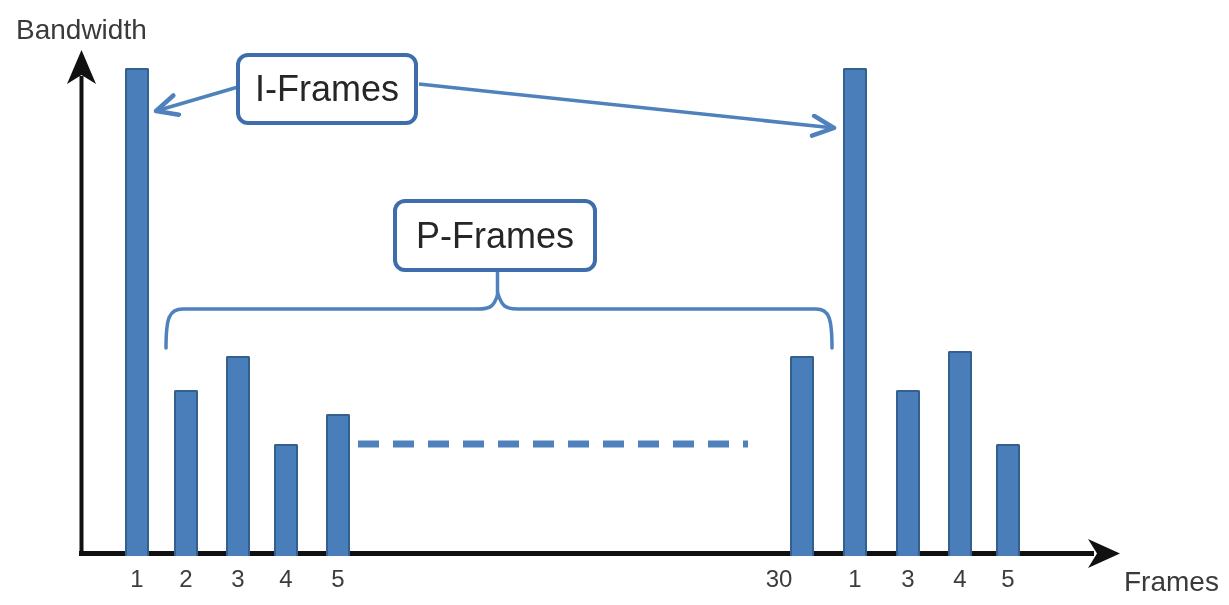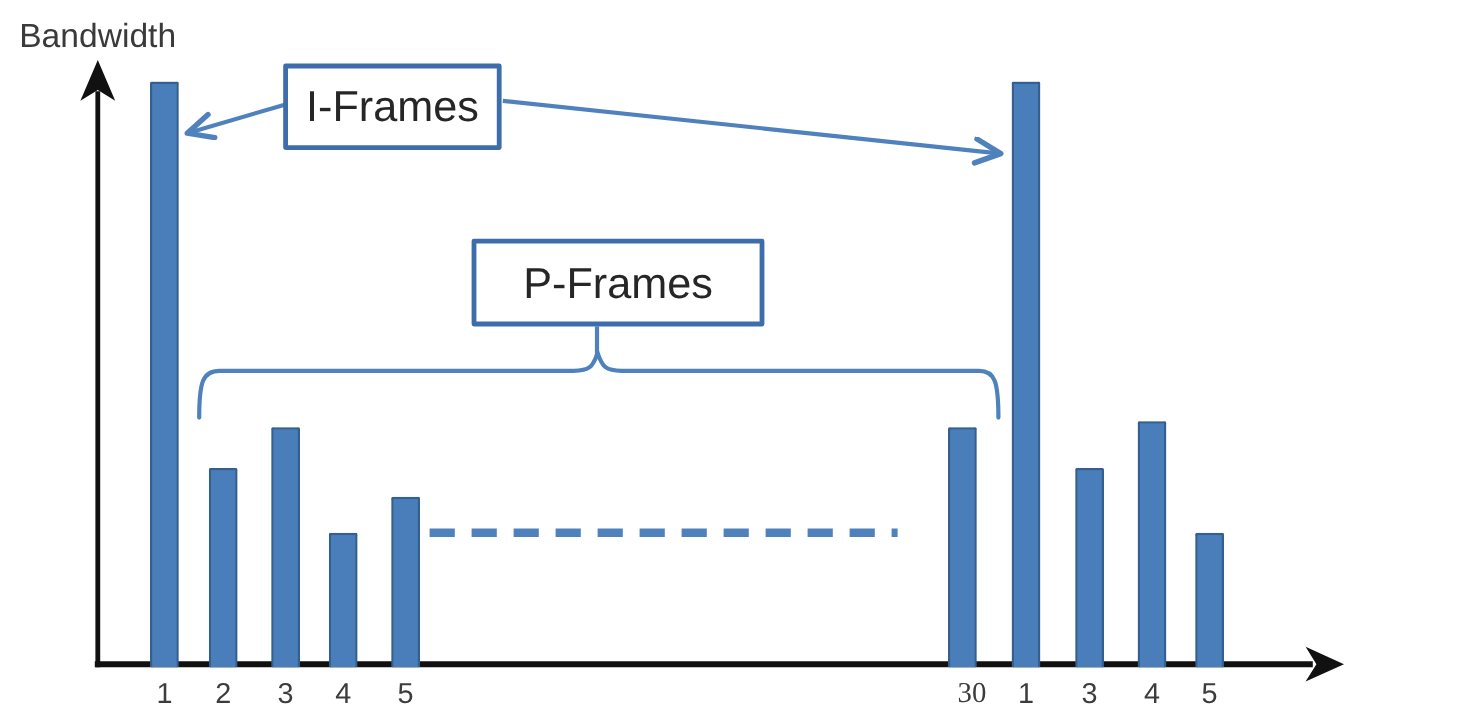--- a/index.html
+++ b/index.html
@@ -17,29 +17,29 @@
     font-size:28px;
     font-weight:400;
     white-space:nowrap;
   }
   #y-title{left:16px;top:14px;}
   #x-title{left:1124px;top:566px;}
   .callout{
     position:absolute;
     background:#ffffff;
     border:4px solid #3e6dab;
-    border-radius:2px;
+    border-radius:12px;
     display:flex;align-items:center;justify-content:center;
     color:#262626;
     font-size:36px;
     box-sizing:border-box;
     white-space:nowrap;
   }
   #i-frames-callout{left:236px;top:53px;width:182px;height:72px;}
-  #p-frames-callout{left:393px;top:199px;width:244px;height:73px;}
+  #p-frames-callout{left:393px;top:199px;width:204px;height:73px;}
   .bar{
     position:absolute;
     width:24px;
     background:#4a7ebb;
     border:2px solid #34608f;
     border-bottom:none;
     border-radius:2px 2px 0 0;
     box-sizing:border-box;
   }
   .tick{
@@ -99,28 +99,29 @@
       <div class="bar" style="left: 896px; height: 166px; top: 390px;"></div>
       <div class="bar" style="left: 948px; height: 205px; top: 351px;"></div>
       <div class="bar" style="left: 996px; height: 112px; top: 444px;"></div>
     </div>
   <div id="ticks-layer">
       <div class="tick" style="left: 107px;">1</div>
       <div class="tick" style="left: 156px;">2</div>
       <div class="tick" style="left: 208px;">3</div>
       <div class="tick" style="left: 256px;">4</div>
       <div class="tick" style="left: 308px;">5</div>
-      <div class="tick" style="left: 780px; font-family: Liberation Serif, serif;">30</div>
+      <div class="tick" style="left: 749px;">30</div>
       <div class="tick" style="left: 825px;">1</div>
       <div class="tick" style="left: 878px;">3</div>
       <div class="tick" style="left: 930px;">4</div>
       <div class="tick" style="left: 978px;">5</div>
     </div>
 
   <div id="y-title" class="axis-title">Bandwidth</div>
+  <div id="x-title" class="axis-title">Frames</div>
 
   <div id="i-frames-callout" class="callout">
     <span>I-Frames</span>
   </div>
   <div id="p-frames-callout" class="callout">
     <span>P-Frames</span>
   </div>
 
 </div>
 

